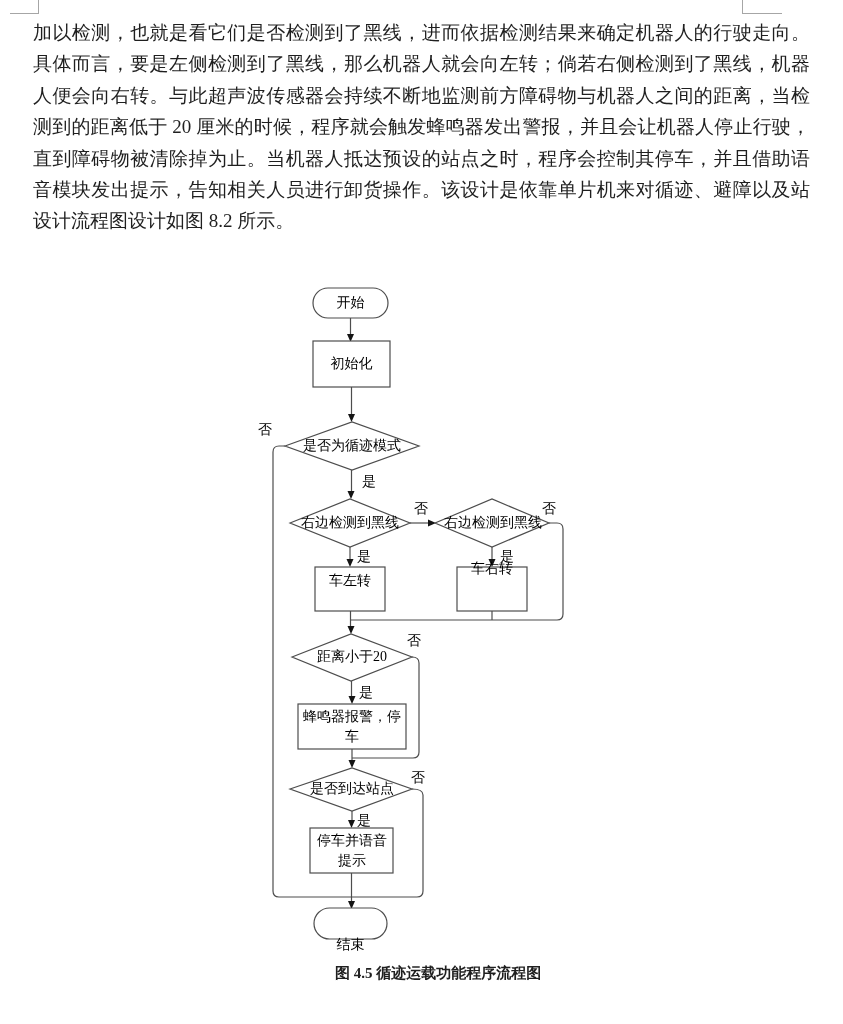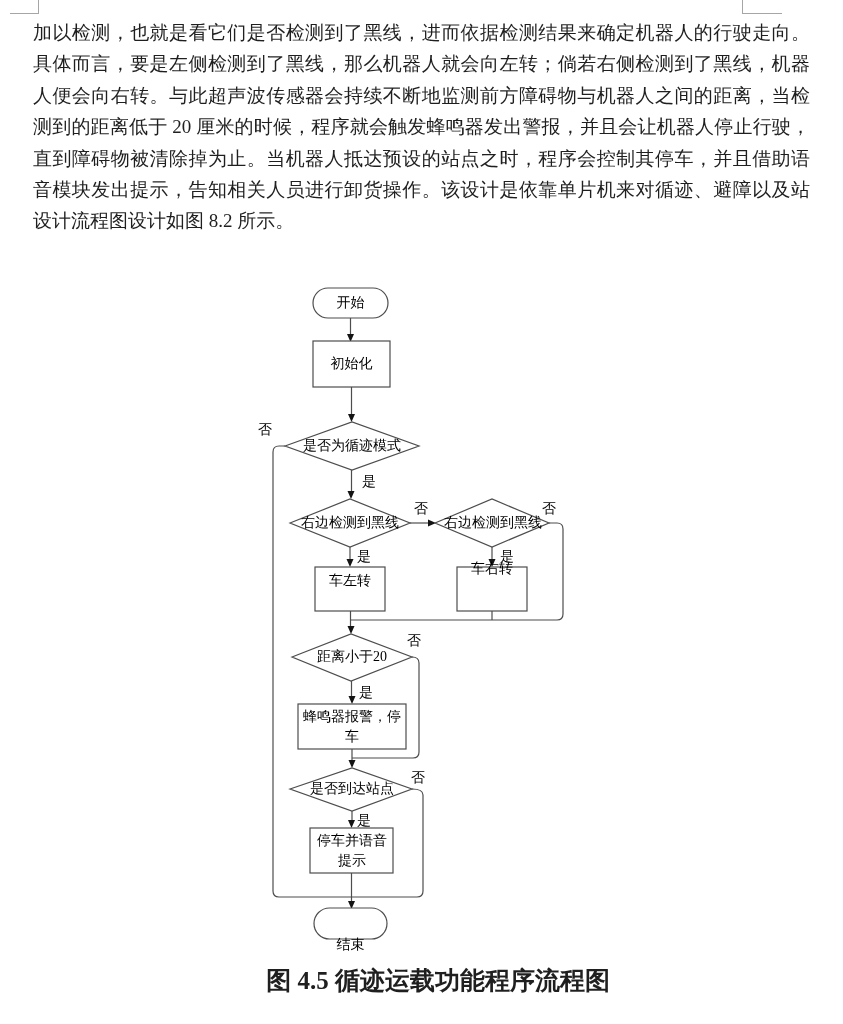--- a/index.html
+++ b/index.html
@@ -22,21 +22,21 @@
   .chart-svg polygon.shape, .chart-svg rect.shape{fill:#ffffff;stroke:#4d4d4d;stroke-width:1.2;}
   .chart-svg polygon.arrow{fill:#141414;stroke:none;}
   
   .nlabel{
     position:absolute;display:flex;align-items:center;justify-content:center;
     font-size:14px;color:#000;text-align:center;line-height:20px;
   }
   .nlabel.small{font-size:14px;line-height:20px;}
   .elabel{position:absolute;font-size:14px;color:#000;}
   .caption{position:absolute;left:33px;top:964px;width:810px;text-align:center;
-    font-size:25px;font-weight:bold;color:#1f1f1f;}
+    font-size:15px;font-weight:bold;color:#1f1f1f;}
 </style>
 </head>
 <body>
 
 <div class="page">
 
   <div class="crop crop-left"></div>
   <div class="crop crop-right"></div>
 
   <div class="body-text">

